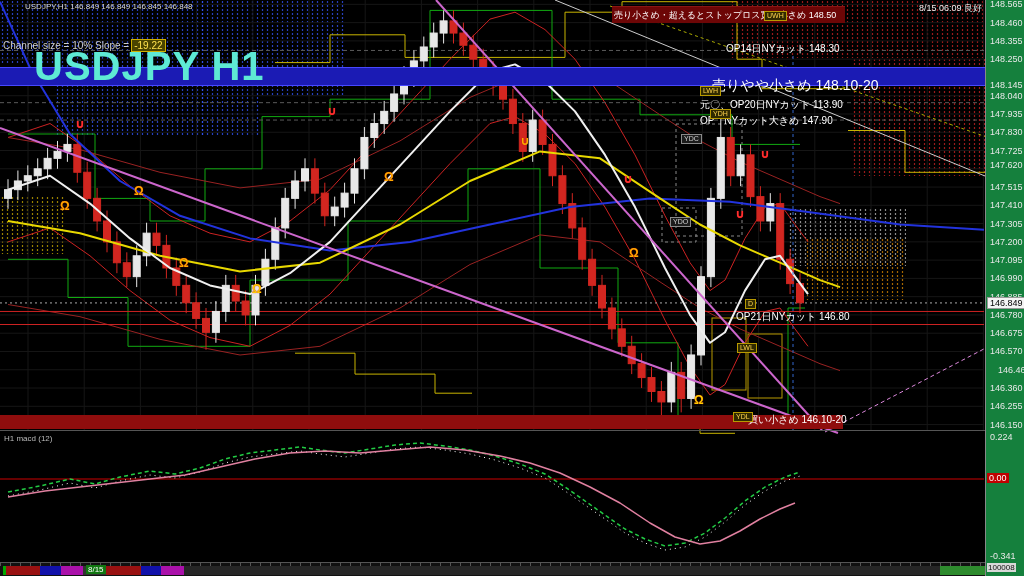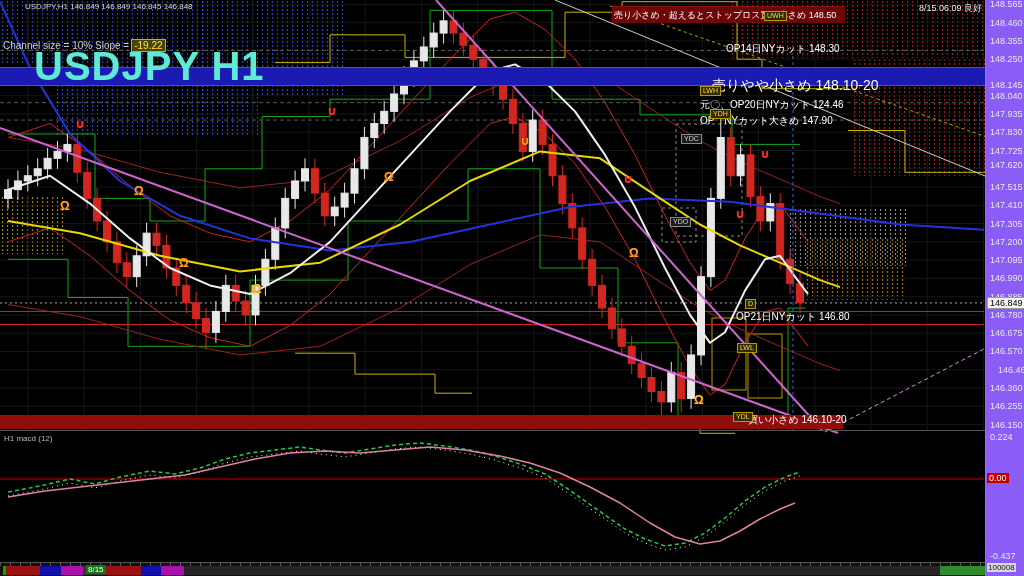--- a/index.html
+++ b/index.html
@@ -16,21 +16,21 @@
   .watermark{left:34px;top:44px;font-size:40px;font-weight:bold;color:#5eead4;letter-spacing:1px;z-index:2;}
   .band{position:absolute;z-index:2;}
   .band-top{background:#6d0606;border-top:1px solid #8c1414;}
   .band-blue{background:#1b1bb4;border-top:1px solid #4747ff;border-bottom:1px solid #4747ff;}
   .band-bottom{background:#8f0d0d;}
   .anno{position:absolute;z-index:4;color:#fff;font-size:10px;}
   .chip{position:absolute;z-index:5;font-size:7px;line-height:8px;padding:0 2px;border:1px solid;}
   .chip.yellow{color:#ffd34d;border-color:#b89a00;background:#302a00;}
   .chip.gray{color:#cfcfcf;border-color:#8a8a8a;background:#1c1c1c;}
   .sym{position:absolute;z-index:4;font-weight:bold;font-size:12px;text-shadow:0 0 1px #a00;}
-  .price-axis{position:absolute;left:985px;top:0;width:39px;height:576px;background:#8b5cf6;z-index:6;}
+  .price-axis{position:absolute;left:985px;top:0;width:39px;height:576px;background:#15803d;z-index:6;}
   .axis-lab{position:absolute;left:4px;font-size:9px;color:#e8e8e8;}
   .price-box{position:absolute;left:1px;background:#f4f4f4;color:#000;font-size:9px;padding:0 2px;border:1px solid #999;z-index:7;}
   .macd-zero-box{position:absolute;left:1px;background:#c00000;color:#fff;font-size:9px;padding:0 2px;z-index:7;}
   .corner-box{position:absolute;left:1px;background:#d8d8d8;color:#111;font-size:8px;padding:0 1px;z-index:7;}
   .macd-label{left:4px;top:434px;font-size:8px;color:#bbb;z-index:4;}
   .timeline{position:absolute;left:0;top:563px;width:985px;height:13px;z-index:5;background:#111;}
   .tickrow{position:absolute;left:0;top:0;width:100%;height:3px;
     background:repeating-linear-gradient(90deg,#555 0 1px,transparent 1px 10px);}
   .tseg{position:absolute;top:3px;height:9px;}
   .tdate{position:absolute;top:2px;z-index:6;font-size:8px;color:#fff;background:#117711;padding:0 2px;}
@@ -301,21 +301,21 @@
   <div class="txt symbol-info">USDJPY,H1 146.849 146.849 146.845 146.848</div>
   <div class="txt channel-info">
     <span>Channel size = 10% Slope =</span><span class="slope-box">-19.22</span>
   </div>
   <div class="txt datetime">8/15 06:09 良好</div>
   <div class="txt watermark">USDJPY H1</div>
 
   <div class="anno" style="left:614px;top:9px;font-size:9px;">売り小さめ・超えるとストップロス買い小さめ 148.50</div>
   <div class="anno" style="left:726px;top:42px;">OP14日NYカット 148.30</div>
   <div class="anno" style="left:712px;top:77px;font-size:14px;">売りやや小さめ 148.10-20</div>
-  <div class="anno" style="left:700px;top:98px;">元〇、OP20日NYカット 124.46</div>
+  <div class="anno" style="left:700px;top:98px;">元〇、OP20日NYカット 113.90</div>
   <div class="anno" style="left:700px;top:114px;">OP　NYカット大きめ 147.90</div>
   <div class="anno" style="left:736px;top:310px;">OP21日NYカット 146.80</div>
   <div class="anno" style="left:748px;top:413px;">買い小さめ 146.10-20</div>
 
   <div id="chips">
       <div class="chip yellow" style="left: 764px; top: 11px;">UWH</div>
       <div class="chip yellow" style="left: 700px; top: 86px;">LWH</div>
       <div class="chip yellow" style="left: 710px; top: 109px;">YDH</div>
       <div class="chip gray" style="left: 681px; top: 134px;">YDC</div>
       <div class="chip gray" style="left: 670px; top: 217px;">YDO</div>
@@ -364,21 +364,21 @@
         <div class="axis-lab" style="top: 328px;">146.675</div>
         <div class="axis-lab" style="top: 346px;">146.570</div>
         <div class="axis-lab" style="top: 365px; margin-left: 8px;">146.465</div>
         <div class="axis-lab" style="top: 383px;">146.360</div>
         <div class="axis-lab" style="top: 401px;">146.255</div>
         <div class="axis-lab" style="top: 420px;">146.150</div>
       </div>
     <div class="price-box" id="curPriceBox" style="top: 297px;">146.849</div>
     <div class="axis-lab" id="macdTop" style="top: 432px;">0.224</div>
     <div class="macd-zero-box" id="macdZero" style="top: 473px;">0.00</div>
-    <div class="axis-lab" id="macdBottom" style="top: 551px;">-0.437</div>
+    <div class="axis-lab" id="macdBottom" style="top: 551px;">-0.341</div>
     <div class="corner-box" id="macdCorner" style="top: 563px;">100008</div>
   </div>
 
   <div class="timeline">
     <div class="tickrow"></div>
     <div id="tsegs">
         <div class="tseg" style="left: 3px; width: 3px; background: rgb(0, 170, 0);"></div>
         <div class="tseg" style="left: 6px; width: 34px; background: rgb(153, 17, 17);"></div>
         <div class="tseg" style="left: 40px; width: 21px; background: rgb(17, 17, 170);"></div>
         <div class="tseg" style="left: 61px; width: 22px; background: rgb(170, 17, 170);"></div>

